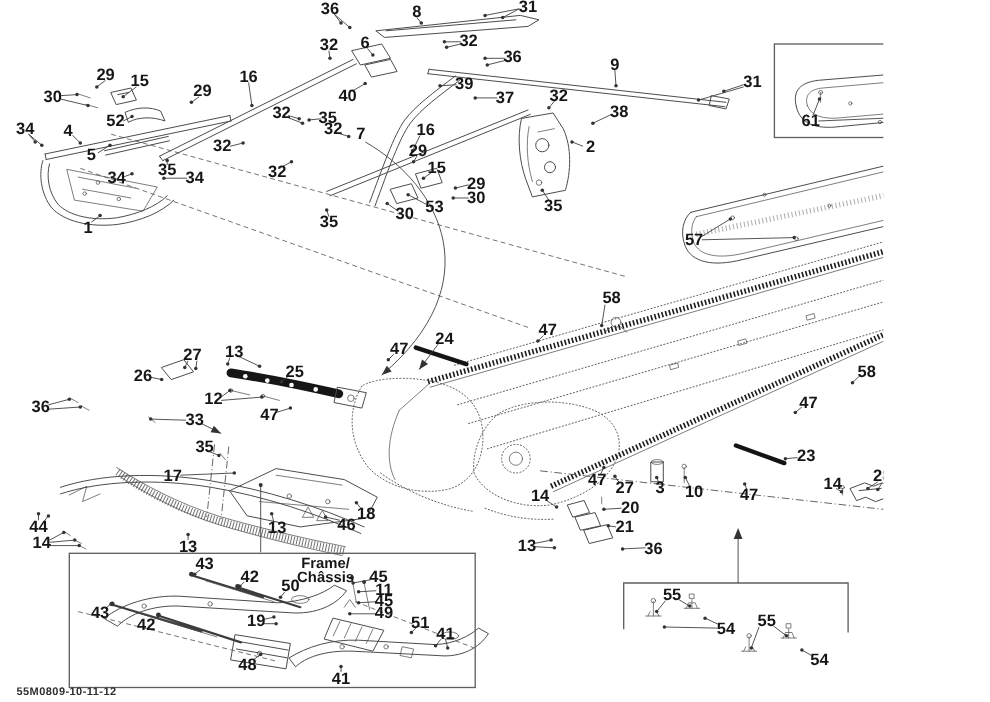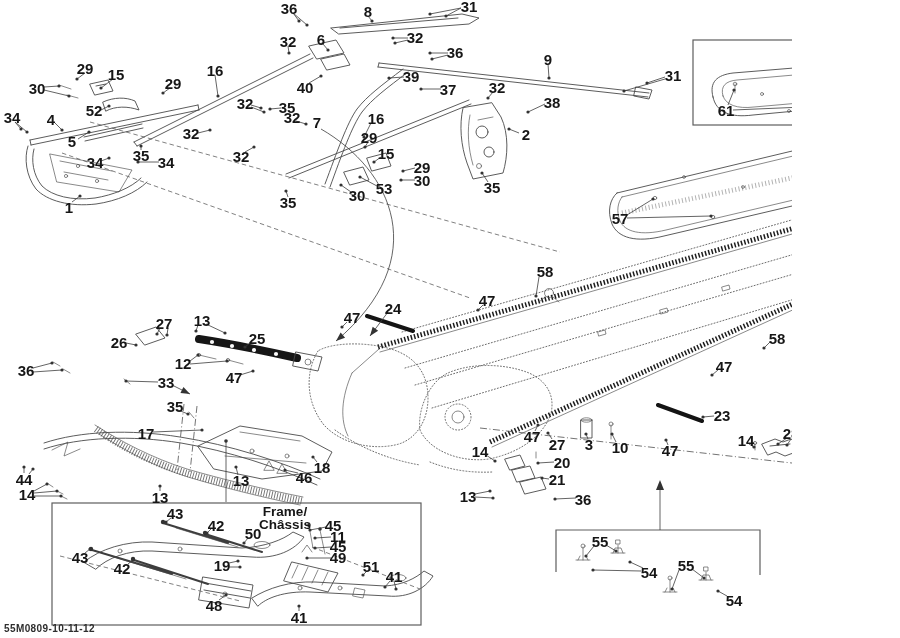--- a/index.html
+++ b/index.html
@@ -1,17 +1,17 @@
 <!DOCTYPE html>
 <html><head>
 <meta charset="utf-8">
 <style>
   html,body{margin:0;padding:0;background:#ffffff;}
   .stage{position:relative;width:792px;height:638px;background:#ffffff;overflow:hidden;
-         font-family:"Liberation Sans",sans-serif;}
+         font-family:"Liberation Sans",sans-serif;margin-left:11px;}
   svg{position:absolute;left:0;top:0;}
   .ln{fill:none;stroke:#4a4a4a;stroke-width:.9;stroke-linecap:round;stroke-linejoin:round;}
   .thin{stroke-width:.65;}
   .dot1{fill:none;stroke:#5a5a5a;stroke-width:.9;stroke-dasharray:1,2.1;stroke-linecap:round;}
   .dsh{fill:none;stroke:#6a6a6a;stroke-width:.85;stroke-dasharray:4.5,3;}
   .ddl{fill:none;stroke:#5a5a5a;stroke-width:.85;stroke-dasharray:7,2.5,1,2.5;}
   .rivet{fill:none;stroke:#1d1d1d;stroke-width:5;stroke-dasharray:1.5,1.9;}
   .bar{fill:none;stroke:#141414;stroke-width:4;stroke-linecap:round;}
   .rod{fill:none;stroke:#3d3d3d;stroke-width:2;stroke-linecap:round;}
   .box{fill:none;stroke:#5e5e5e;stroke-width:1.2;}

